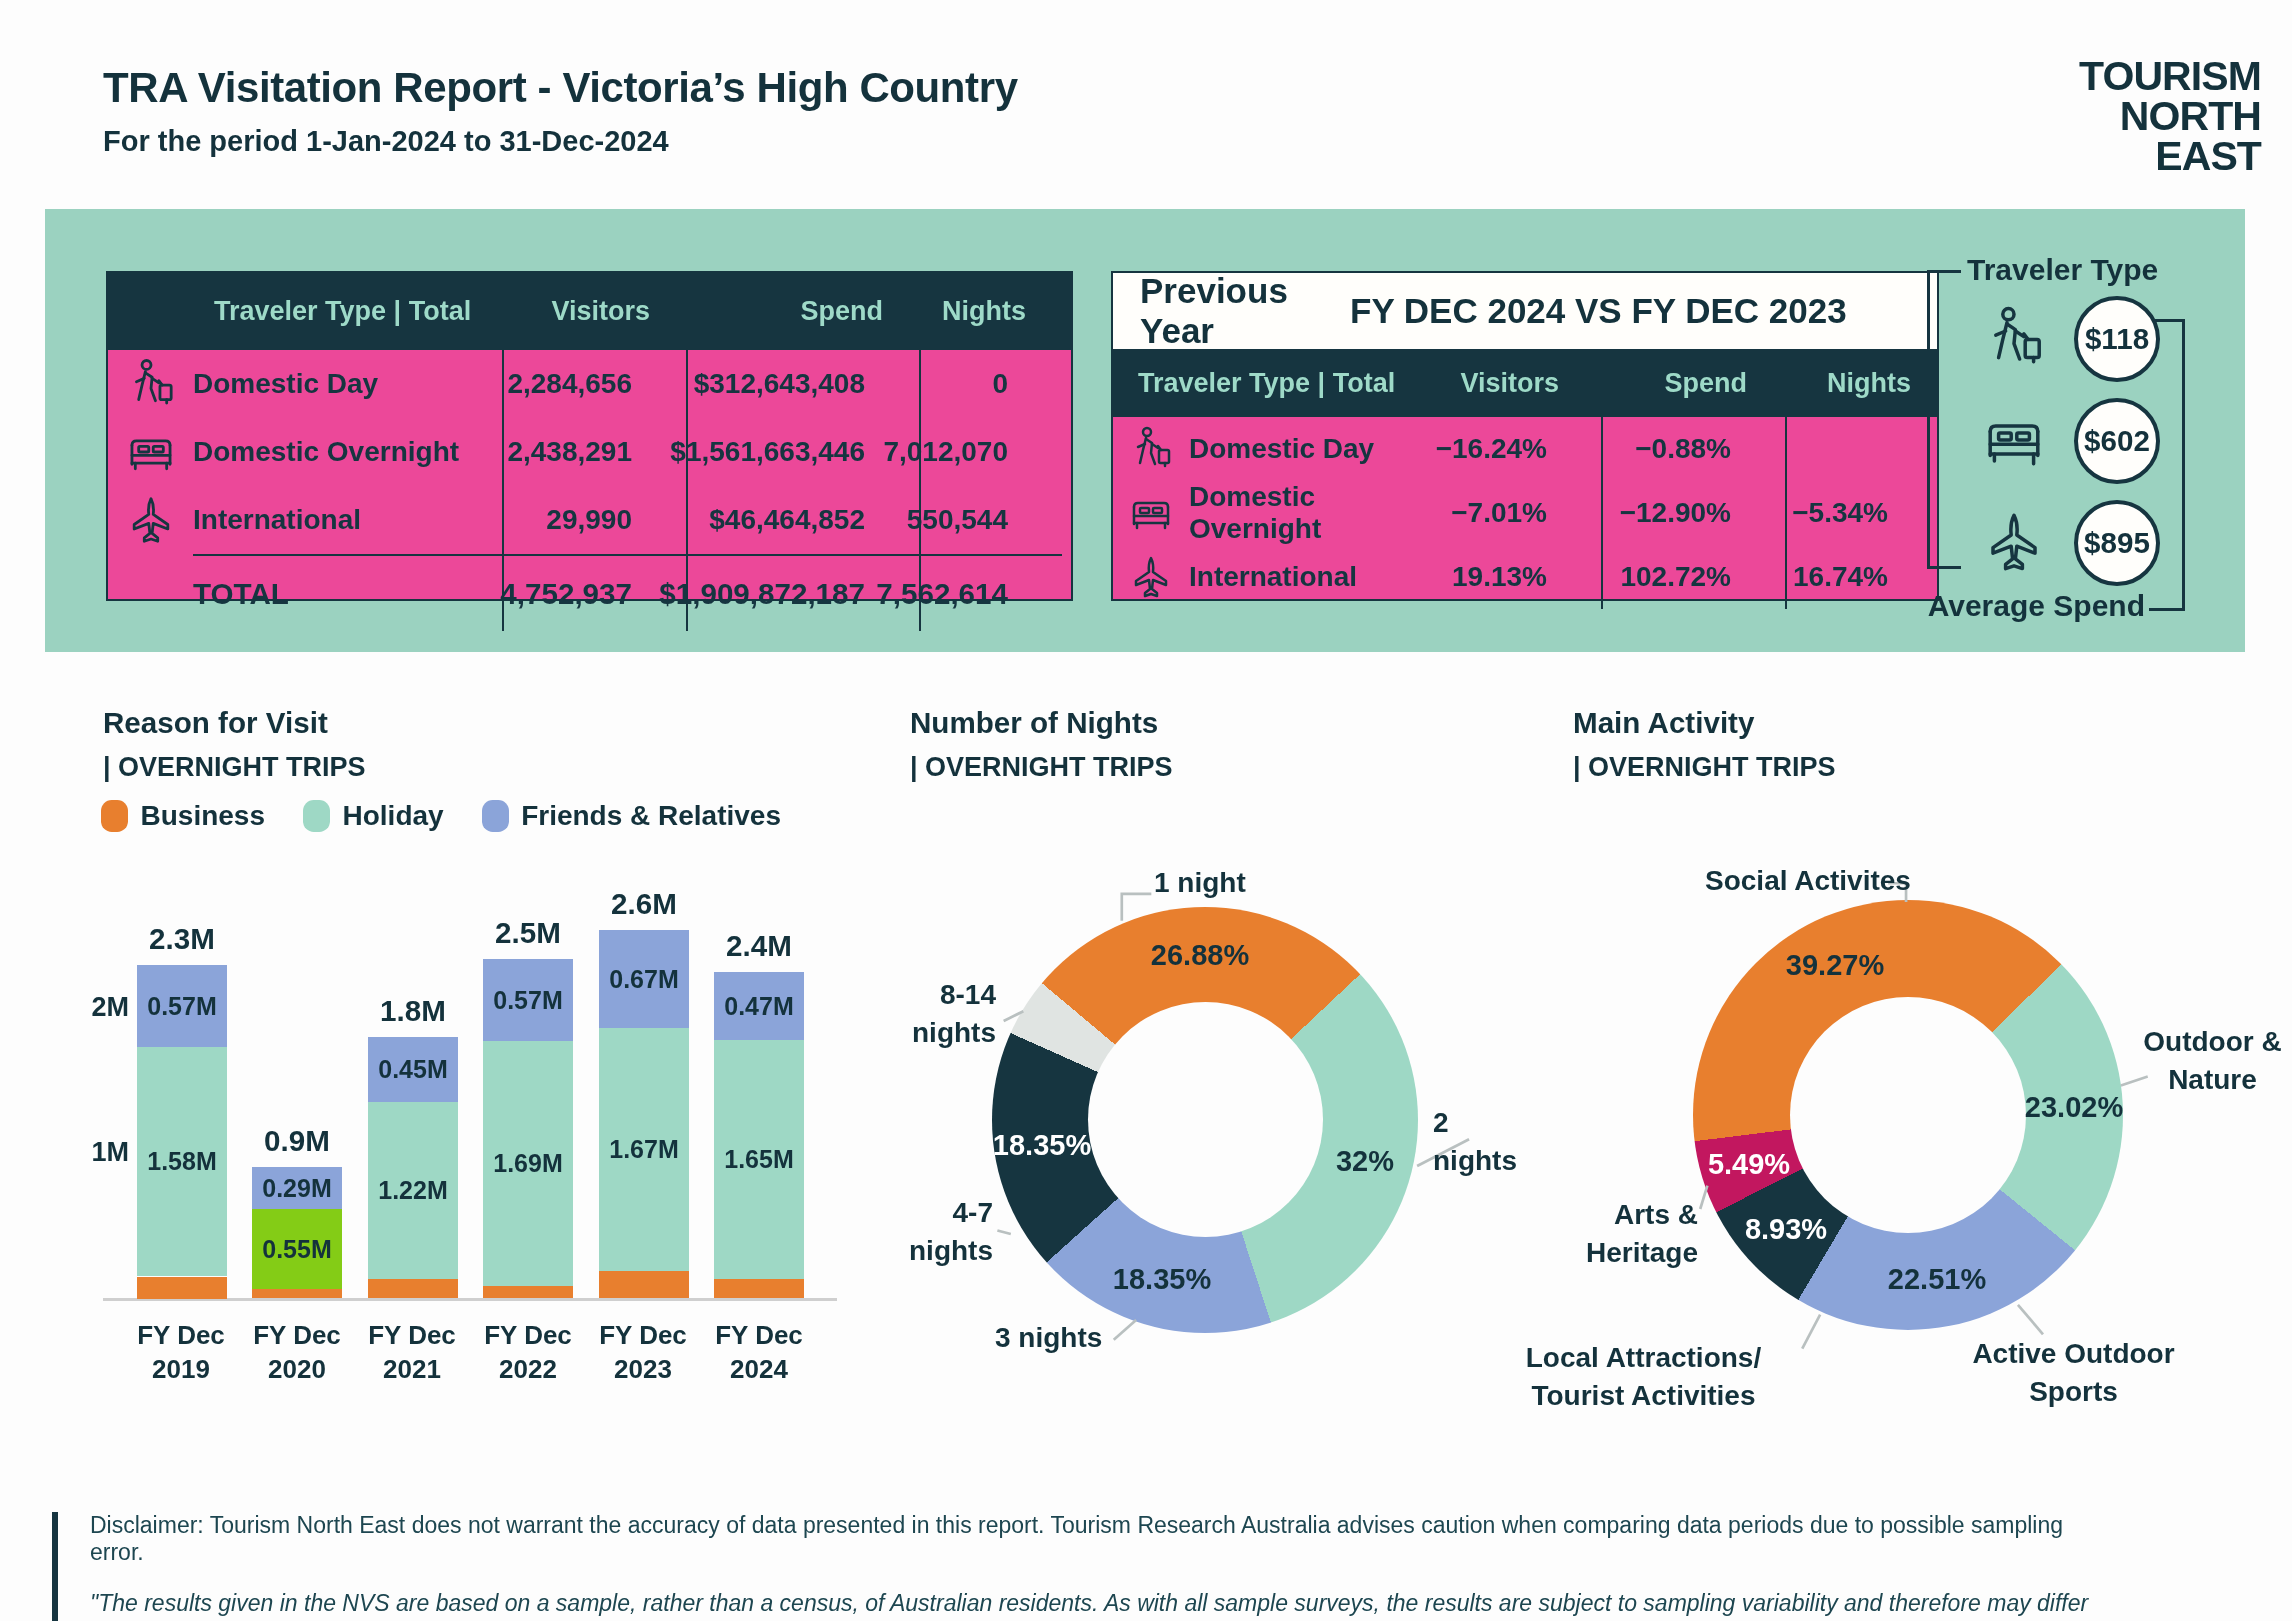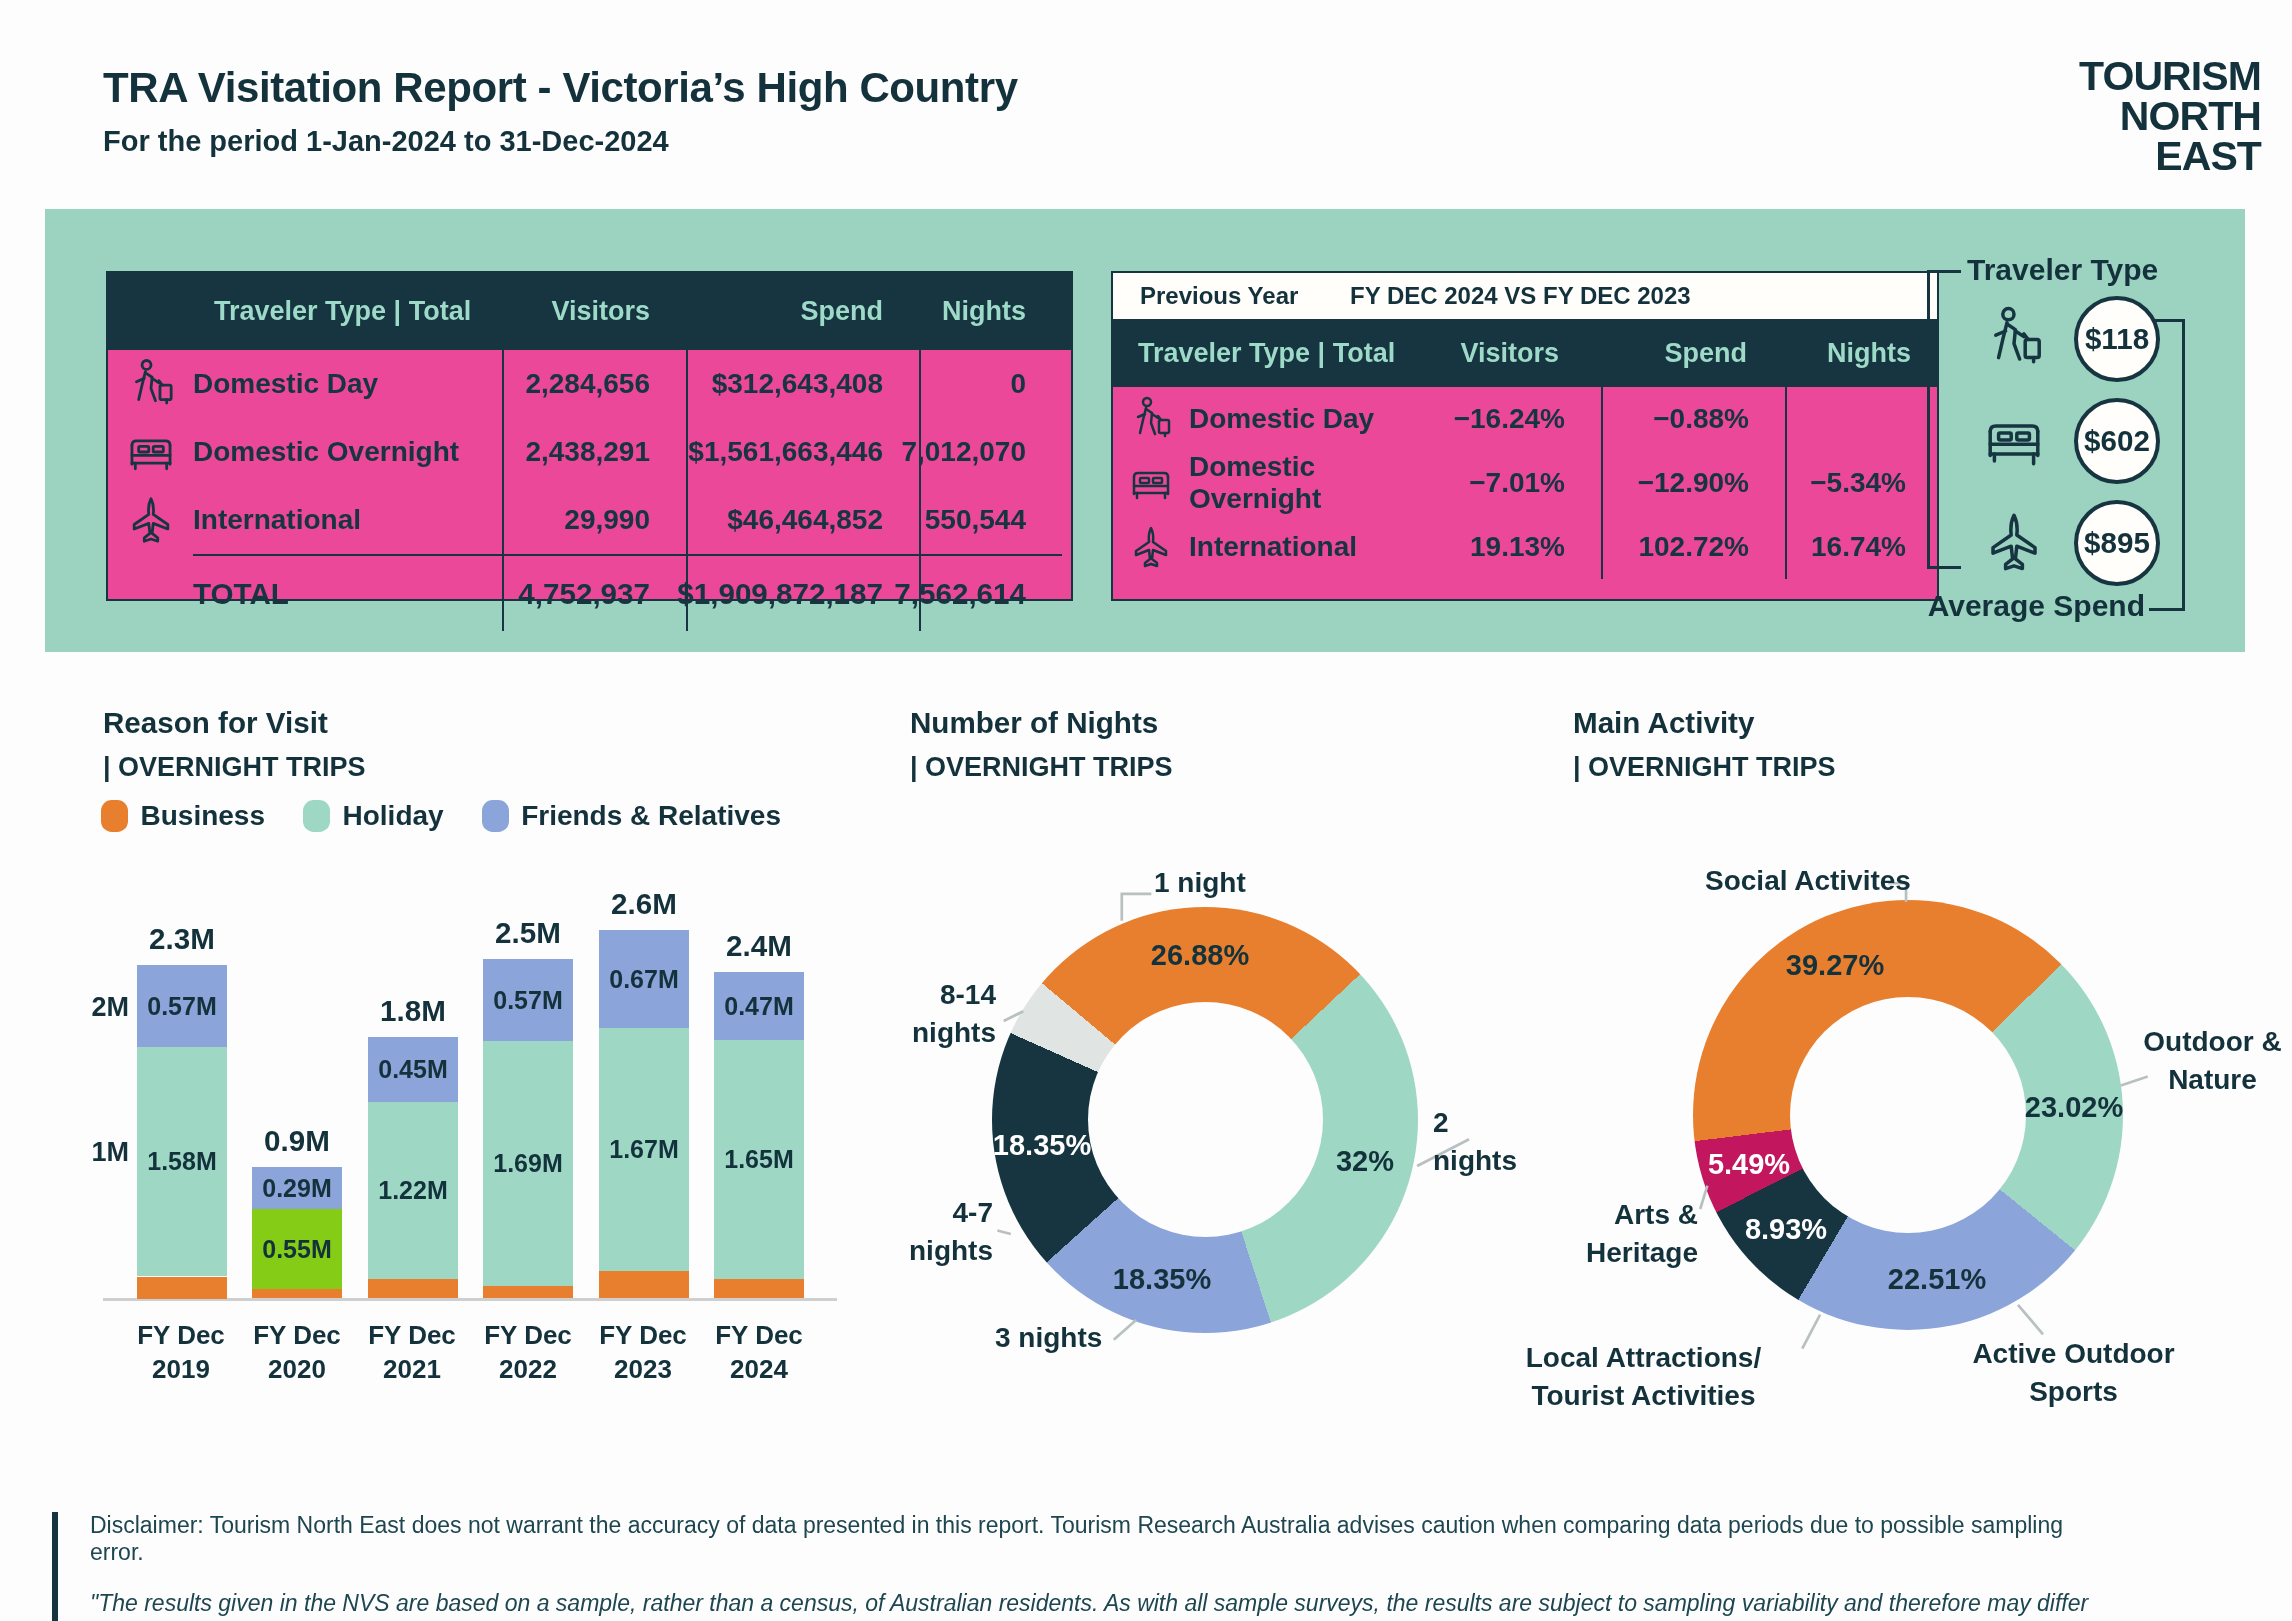--- a/index.html
+++ b/index.html
@@ -15,34 +15,34 @@
   
   .band { position:absolute; left:45px; top:209px; width:2200px; height:443px; background:#9bd2c0; }
 
   
   .tbl { position:absolute; background:#ec4899; border:2.7px solid #163540; }
   .tbl-left { left:106px; top:271px; width:967px; height:330px; }
   .tbl-head { display:flex; align-items:center; background:#163540; color:#9edac8; font-weight:700; font-size:27px; }
   .tbl-left .tbl-head { height:77px; }
   .grid-left { display:grid; grid-template-columns:85px 309px 184px 233px 143px; align-items:center; }
   .grid-left > div { height:68px; display:flex; align-items:center; }
-  .cell-num { justify-content:flex-end; padding-right:36px; font-size:28px; font-weight:700; }
+  .cell-num { justify-content:flex-end; padding-right:54px; font-size:28px; font-weight:700; }
   .vline { border-left:2.7px solid #163540; }
   .row-icon { justify-content:center; }
   .cell-label { font-size:28px; font-weight:700; }
   .total-row > div { height:77px; }
   .bt { border-top:2.7px solid #163540; }
   .tbl-left .h-label { padding-left:106px; width:394px; }
   .tbl-left .h-visitors { width:184px; justify-content:flex-end; padding-right:36px; display:flex; }
   .tbl-left .h-spend { width:233px; justify-content:flex-end; padding-right:36px; display:flex; }
   .tbl-left .h-nights { width:143px; justify-content:flex-end; padding-right:36px; display:flex; }
 
   
   .tbl-right { left:1111px; top:271px; width:828px; height:330px; }
-  .py-caption { display:flex; align-items:center; height:46px; background:#fffefb; font-size:24px; font-weight:700; color:#14323c; }
+  .py-caption { display:flex; align-items:center; height:76px; background:#fffefb; font-size:35px; font-weight:700; color:#14323c; }
   .py-caption .c1 { padding-left:27px; width:237px; }
   .grid-right-head { display:grid; grid-template-columns:296px 193px 184px 157px; align-items:center; background:#163540; color:#9edac8; font-weight:700; font-size:27px; height:68px; }
   .grid-right-head > div { display:flex; }
   .grid-right { display:grid; grid-template-columns:76px 219px 193px 184px 157px; align-items:center; }
   .grid-right > div { height:64px; display:flex; align-items:center; }
 
   .icon-svg { width:56px; height:56px; }
   .icon-svg * { stroke:#163540; stroke-width:5; fill:none; stroke-linecap:round; stroke-linejoin:round; }
 
   

